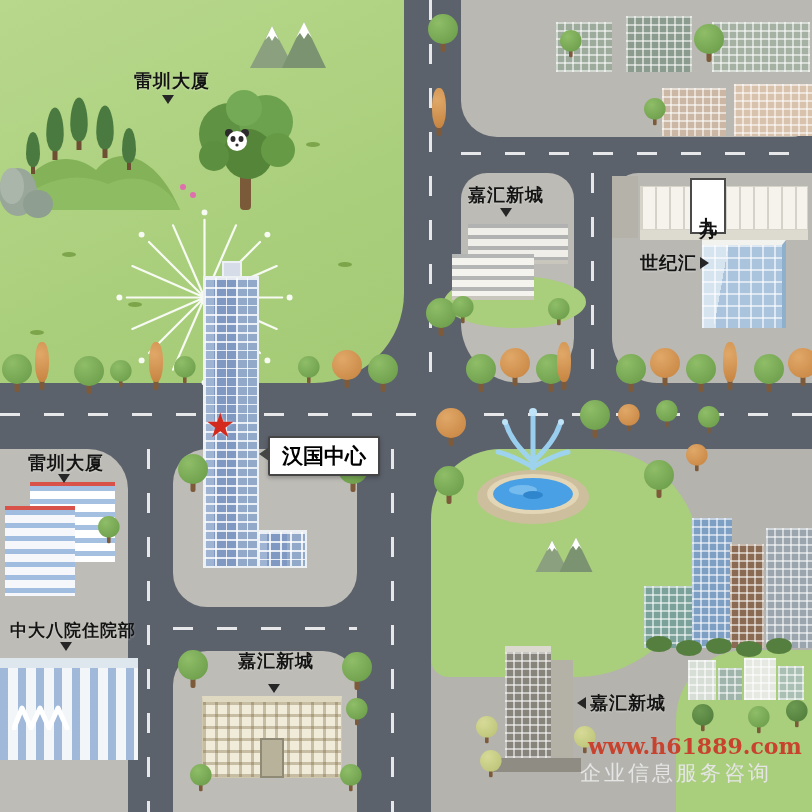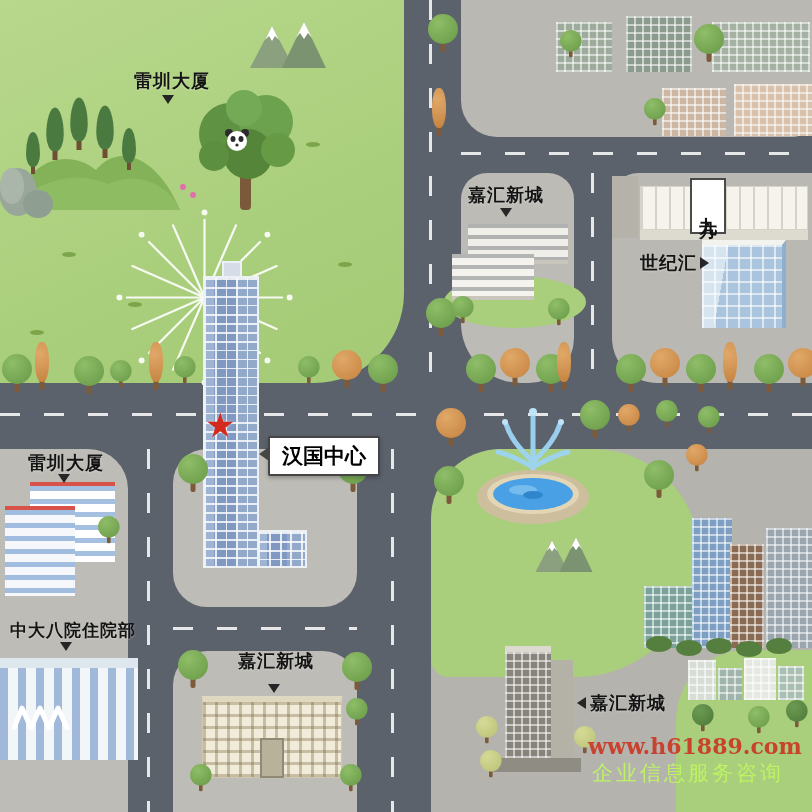--- a/index.html
+++ b/index.html
@@ -89,21 +89,21 @@
   .tower-shaft{position:absolute;left:203px;top:276px;width:56px;height:292px;z-index:4}
   .tower-wing{position:absolute;left:257px;top:530px;width:50px;height:38px;z-index:4}
 
   .jf-sign{position:absolute;left:690px;top:178px;z-index:6;width:36px;height:56px;background:#fff;
       border:2px solid #4a4a4a;font-weight:bold;font-size:18px;color:#111;
       writing-mode:vertical-rl;text-align:center;line-height:32px;letter-spacing:4px}
 
   
   .wm-url{position:absolute;left:588px;top:733px;z-index:8;font-family:"DejaVu Serif",serif;
       font-weight:bold;font-size:22px;color:#c8422e}
-  .wm-cap{position:absolute;left:592px;top:759px;z-index:8;font-size:21px;letter-spacing:3px;color:#bef264}
+  .wm-cap{position:absolute;left:580px;top:759px;z-index:8;font-size:21px;letter-spacing:3px;color:#e5e5e5}
 </style>
 </head>
 <body>
 
 <div id="map">
 
   <div class="parcel park"></div>
   <div class="parcel tr-top"></div>
   <div class="parcel tr-mid"></div>
   <div class="parcel tr-right"></div>

